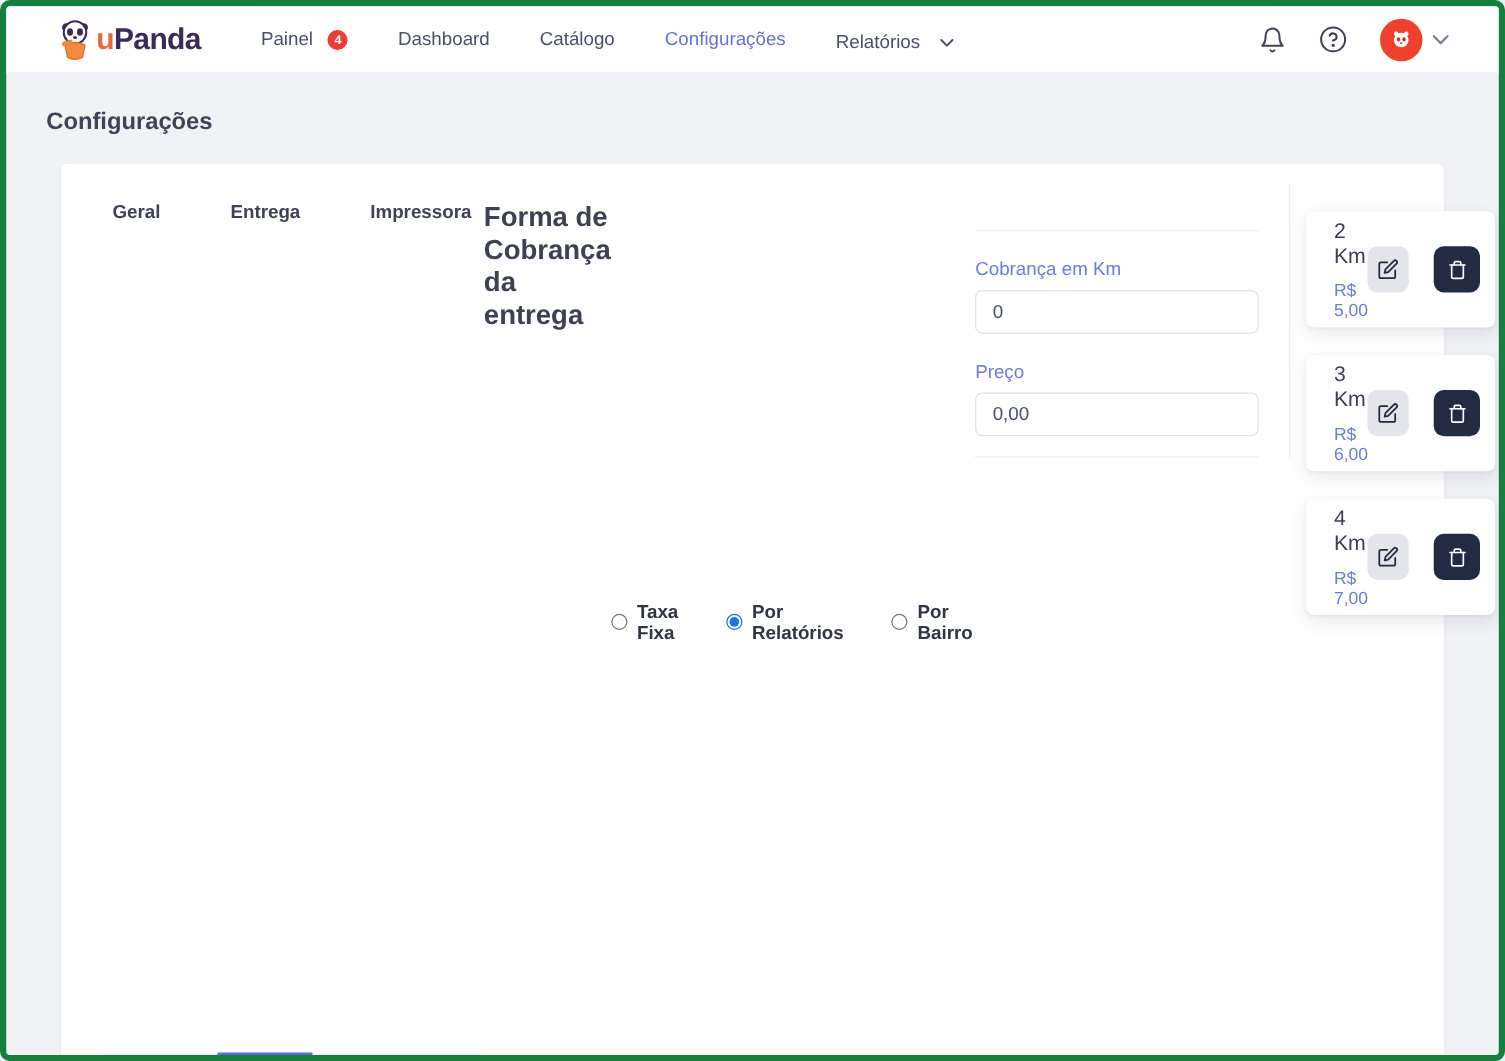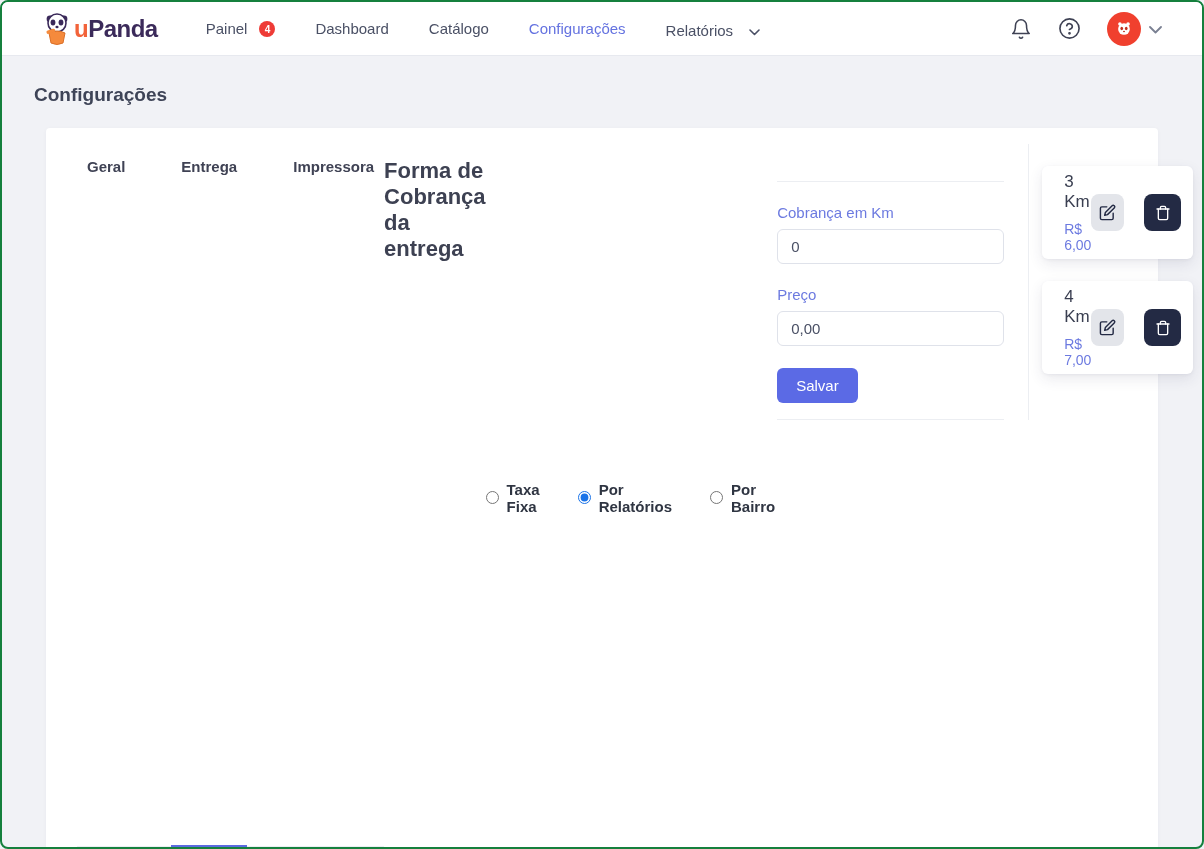--- a/index.html
+++ b/index.html
@@ -5,21 +5,21 @@
   * { margin:0; padding:0; box-sizing:border-box; }
   html,body { width:1204px; height:849px; }
   body {
     font-family:"Liberation Sans", sans-serif;
     background:#f1f2f6;
     color:#3f4254;
     overflow:hidden;
   }
   .frame {
     width:1204px; height:849px;
-    border:2px solid #15803d;
+    border:5px solid #15803d;
     border-radius:8px;
     overflow:hidden;
     background:#f1f2f6;
     display:flex; flex-direction:column;
   }
   
   .navbar {
     height:54px; background:#ffffff;
     border-bottom:1px solid #e7e9ef;
     display:flex; align-items:center;
@@ -224,26 +224,49 @@
       </div>
 
       <div class="columns">
 
         <div class="left-col">
           <hr class="hr-top">
           <label class="field-label">Cobrança em Km</label>
           <input class="field-input" type="text" value="0" style="">
           <label class="field-label">Preço</label>
           <input class="field-input" type="text" value="0,00" style="">
-          <div><button class="save-btn">Salvar</button></div>
           <hr class="hr-bottom">
         </div>
 
         <div class="right-col">
 
+          <div class="fee-card">
+            <div class="fee-info">
+              <span class="fee-distance">2 Km</span>
+              <span class="fee-price">R$ 5,00</span>
+            </div>
+            <div class="fee-actions">
+              <button class="edit-btn">
+                <span style="display:flex;">
+                  <svg width="17" height="17" viewBox="0 0 24 24" fill="none" stroke="#232a44" stroke-width="2" stroke-linecap="round" stroke-linejoin="round">
+                      <path d="M11 4H4a2 2 0 0 0-2 2v14a2 2 0 0 0 2 2h14a2 2 0 0 0 2-2v-7"></path>
+                      <path d="M18.5 2.5a2.12 2.12 0 0 1 3 3L12 15l-4 1 1-4 9.5-9.5z"></path>
+                    </svg>
+                </span>
+              </button>
+              <button class="delete-btn">
+                <span style="display:flex;">
+                  <svg width="16" height="16" viewBox="0 0 24 24" fill="none" stroke="#ffffff" stroke-width="2" stroke-linecap="round" stroke-linejoin="round">
+                      <polyline points="3 6 5 6 21 6"></polyline>
+                      <path d="M19 6v14a2 2 0 0 1-2 2H7a2 2 0 0 1-2-2V6m3 0V4a2 2 0 0 1 2-2h4a2 2 0 0 1 2 2v2"></path>
+                    </svg>
+                </span>
+              </button>
+            </div>
+          </div>
 
           <div class="fee-card">
             <div class="fee-info">
               <span class="fee-distance">3 Km</span>
               <span class="fee-price">R$ 6,00</span>
             </div>
             <div class="fee-actions">
               <button class="edit-btn">
                 <span style="display:flex;">
                   <svg width="17" height="17" viewBox="0 0 24 24" fill="none" stroke="#232a44" stroke-width="2" stroke-linecap="round" stroke-linejoin="round">

